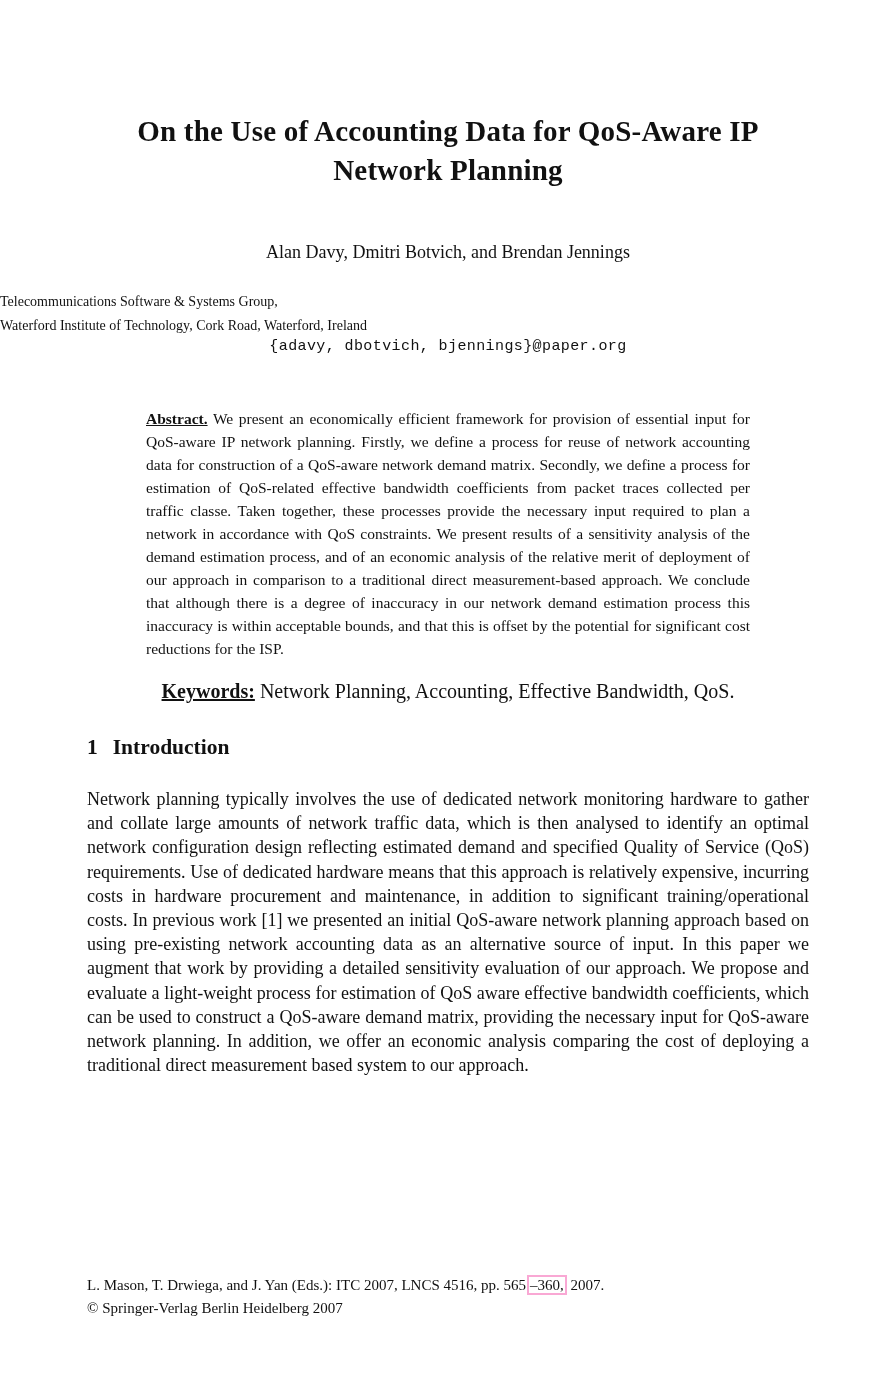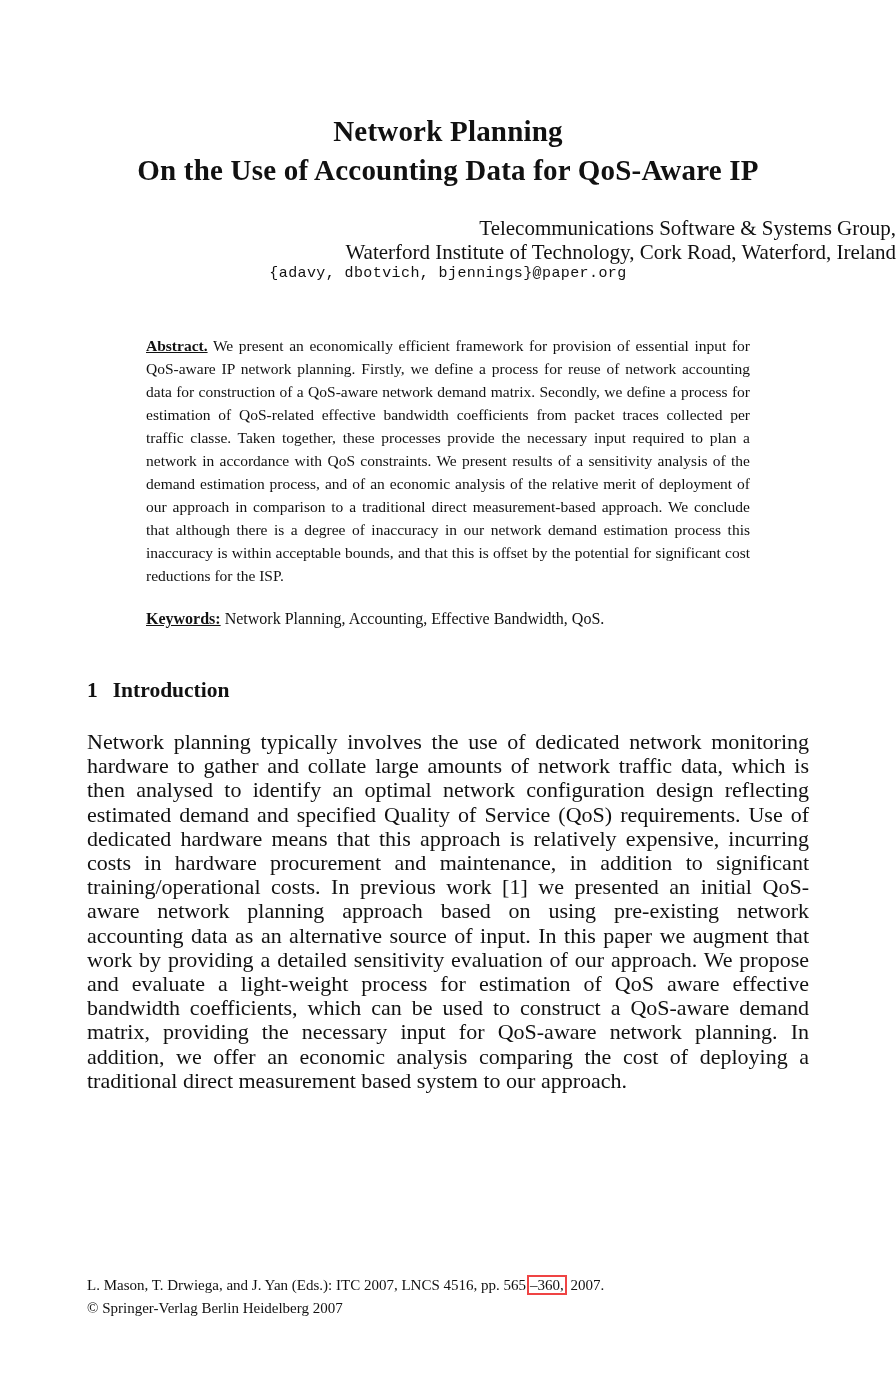--- a/index.html
+++ b/index.html
@@ -20,85 +20,87 @@
     line-height: 39px;
     letter-spacing: 0.2px;
   }
   .authors {
     margin-top: 52px;
     text-align: center;
     font-size: 18px;
   }
   .affiliation {
     margin-top: 27px;
-    text-align: right;
-    font-size: 21px;
+    text-align: left;
+    font-size: 14px;
     line-height: 23.5px;
   }
   .email {
     margin-top: 1px;
     text-align: center;
     font-family: "Liberation Mono", "DejaVu Sans Mono", monospace;
     font-size: 15px;
     letter-spacing: 0.4px;
   }
   .abstract-block {
     width: 604px;
     margin: 52px auto 0 auto;
     text-align: justify;
     font-size: 15.5px;
     line-height: 23px;
   }
   .keywords-block {
     width: 604px;
     margin: 20px auto 0 auto;
-    font-size: 16px;
+    font-size: 20px;
     line-height: 23px;
+    text-align: center;
   }
   .bold { font-weight: bold; text-decoration: underline; }
   .section-heading {
     width: 722px;
-    margin: 48px auto 0 auto;
+    margin: 32px auto 0 auto;
     font-size: 21.5px;
     font-weight: bold;
   }
   .section-heading .sec-num { margin-right: 15px; }
   .body-para {
     width: 722px;
     margin: 17px auto;
     text-align: justify;
-    font-size: 22px;
+    font-size: 18px;
     line-height: 24.2px;
   }
   .para-first { margin-top: 27px; }
   .para-indent { text-indent: 24px; }
   .footer {
     position: absolute;
     top: 1274px;
     left: 87px;
     width: 740px;
     font-size: 15px;
     line-height: 23px;
   }
   .link-box {
-    border: 2px solid #ef4444;
+    border: 2px solid #f9a8d4;
     padding: 0 1px;
     margin-left: 1px;
   }
 </style>
 </head>
 <body>
 
 <div class="page">
 
   <div class="title-block">
+    <div>On the Use of Accounting Data for QoS-Aware IP</div>
     <div>Network Planning</div>
-    <div>On the Use of Accounting Data for QoS-Aware IP</div>
   </div>
 
+  <div class="authors">Alan Davy, Dmitri Botvich, and Brendan Jennings</div>
 
   <div class="affiliation">
     <div>Telecommunications Software &amp; Systems Group,</div>
     <div>Waterford Institute of Technology, Cork Road, Waterford, Ireland</div>
   </div>
 
   <div class="email">{adavy, dbotvich, bjennings}@paper.org</div>
 
   <div class="abstract-block"><span class="bold">Abstract.</span><span> We present an economically efficient framework for provision of essential input for QoS-aware IP network planning. Firstly, we define a process for reuse of network accounting data for construction of a QoS-aware network demand matrix. Secondly, we define a process for estimation of QoS-related effective bandwidth coefficients from packet traces collected per traffic classe. Taken together, these processes provide the necessary input required to plan a network in accordance with QoS constraints. We present results of a sensitivity analysis of the demand estimation process, and of an economic analysis of the relative merit of deployment of our approach in comparison to a traditional direct measurement-based approach. We conclude that although there is a degree of inaccuracy in our network demand estimation process this inaccuracy is within acceptable bounds, and that this is offset by the potential for significant cost reductions for the ISP.</span></div>
 

